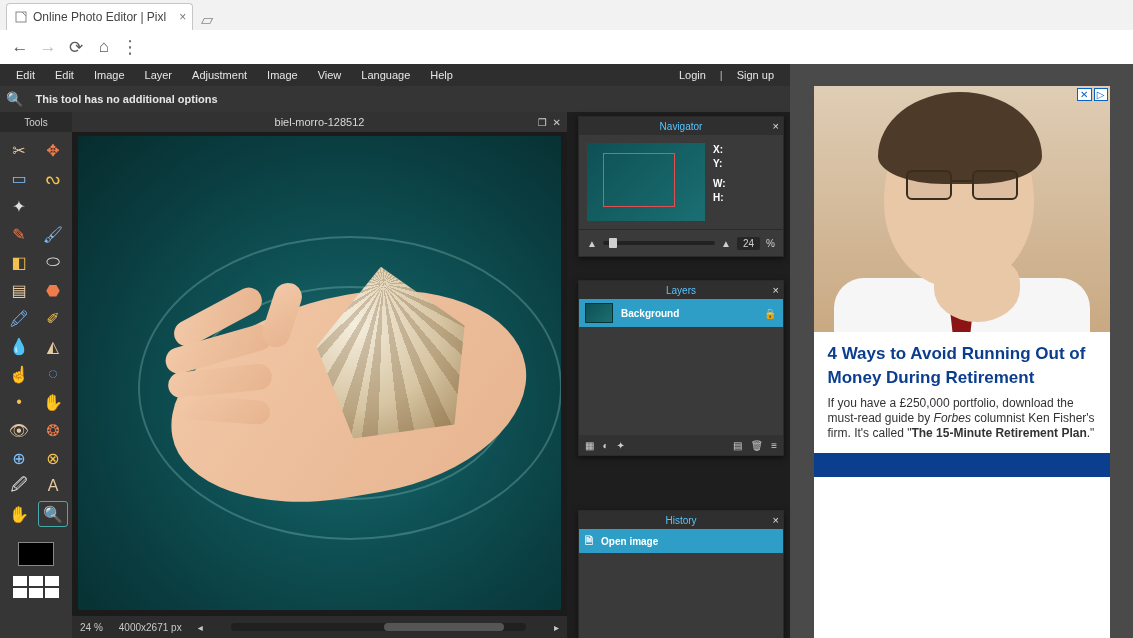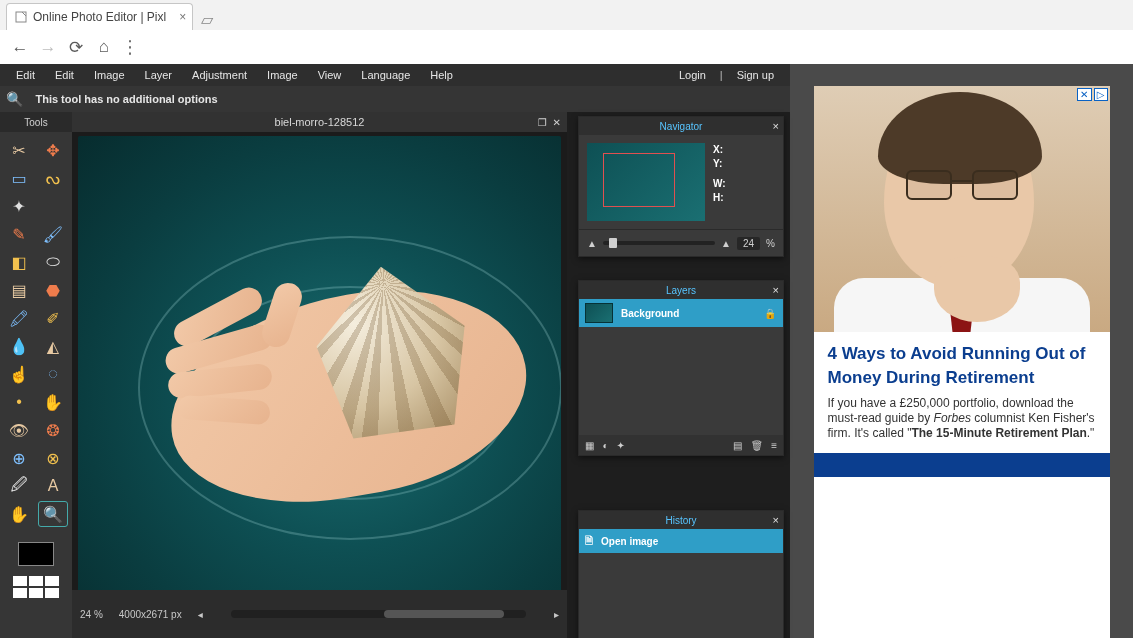--- a/index.html
+++ b/index.html
@@ -43,21 +43,21 @@
 .doc-title{height:20px;background:#323232;color:#d8d8d8;font-size:11px;display:flex;align-items:center;justify-content:center;position:relative;}
 .doc-title .winbtns{position:absolute;right:6px;display:flex;gap:6px;color:#cfcfcf;font-size:10px;}
 .canvas-area{flex:1;position:relative;overflow:hidden;}
 
 .water{position:absolute;left:6px;top:4px;right:6px;bottom:28px;background:radial-gradient(circle at 55% 55%,#1a6f72 0%,#0e5054 40%,#0a3d40 70%,#072c2e 100%);border-radius:2px;overflow:hidden;}
 .ripple{position:absolute;border:2px solid rgba(180,230,230,.25);border-radius:50%;}
 .hand{position:absolute;left:90px;top:160px;width:360px;height:200px;background:linear-gradient(135deg,#f2c9a8,#e7b38e);border-radius:60% 50% 50% 50% / 60% 55% 55% 50%;transform:rotate(-10deg);}
 .finger{position:absolute;background:linear-gradient(135deg,#f2c9a8,#e7b38e);border-radius:20px;}
 .shell{position:absolute;left:230px;top:130px;width:170px;height:175px;background:radial-gradient(circle at 30% 30%,#f5eede,#d7c5a3 50%,#a98f66 90%);clip-path:polygon(50% 0%,94% 40%,80% 95%,20% 95%,6% 40%);transform:rotate(-8deg);}
 .shell::after{content:"";position:absolute;inset:0;background:repeating-conic-gradient(from 200deg at 50% 10%,rgba(100,70,30,.25) 0 6deg,transparent 6deg 14deg);}
-.statusbar{position:absolute;left:0;right:0;bottom:0;height:16px;background:#2c2c2c;color:#c8c8c8;font-size:10px;display:flex;align-items:center;padding:16px 8px;gap:16px;}
+.statusbar{position:absolute;left:0;right:0;bottom:0;height:22px;background:#2c2c2c;color:#c8c8c8;font-size:10px;display:flex;align-items:center;padding:0 8px;gap:16px;}
 .statusbar .scroll{flex:1;margin:0 12px;height:8px;background:#202020;border-radius:4px;position:relative;}
 .statusbar .scroll .thumb{position:absolute;left:52%;top:0;width:120px;height:8px;background:#555;border-radius:4px;}
 
 .panels{width:212px;position:relative;margin-left:11px;}
 .panel{position:absolute;left:0;right:6px;background:#3a3a3a;border:1px solid #2a2a2a;box-shadow:0 2px 6px rgba(0,0,0,.5);font-size:10px;color:#d0d0d0;}
 .phead{height:18px;background:#2f2f2f;display:flex;align-items:center;justify-content:center;color:#57c4ff;position:relative;font-size:10px;}
 .phead .pclose{position:absolute;right:4px;color:#e0e0e0;font-size:11px;}
 .nav-body{padding:8px;display:flex;gap:8px;}
 .nav-thumb{width:118px;height:78px;background:linear-gradient(135deg,#0e5054,#1a6f72);position:relative;}
 .nav-thumb .vp{position:absolute;left:16px;top:10px;width:70px;height:52px;border:1px solid #e05050;}

